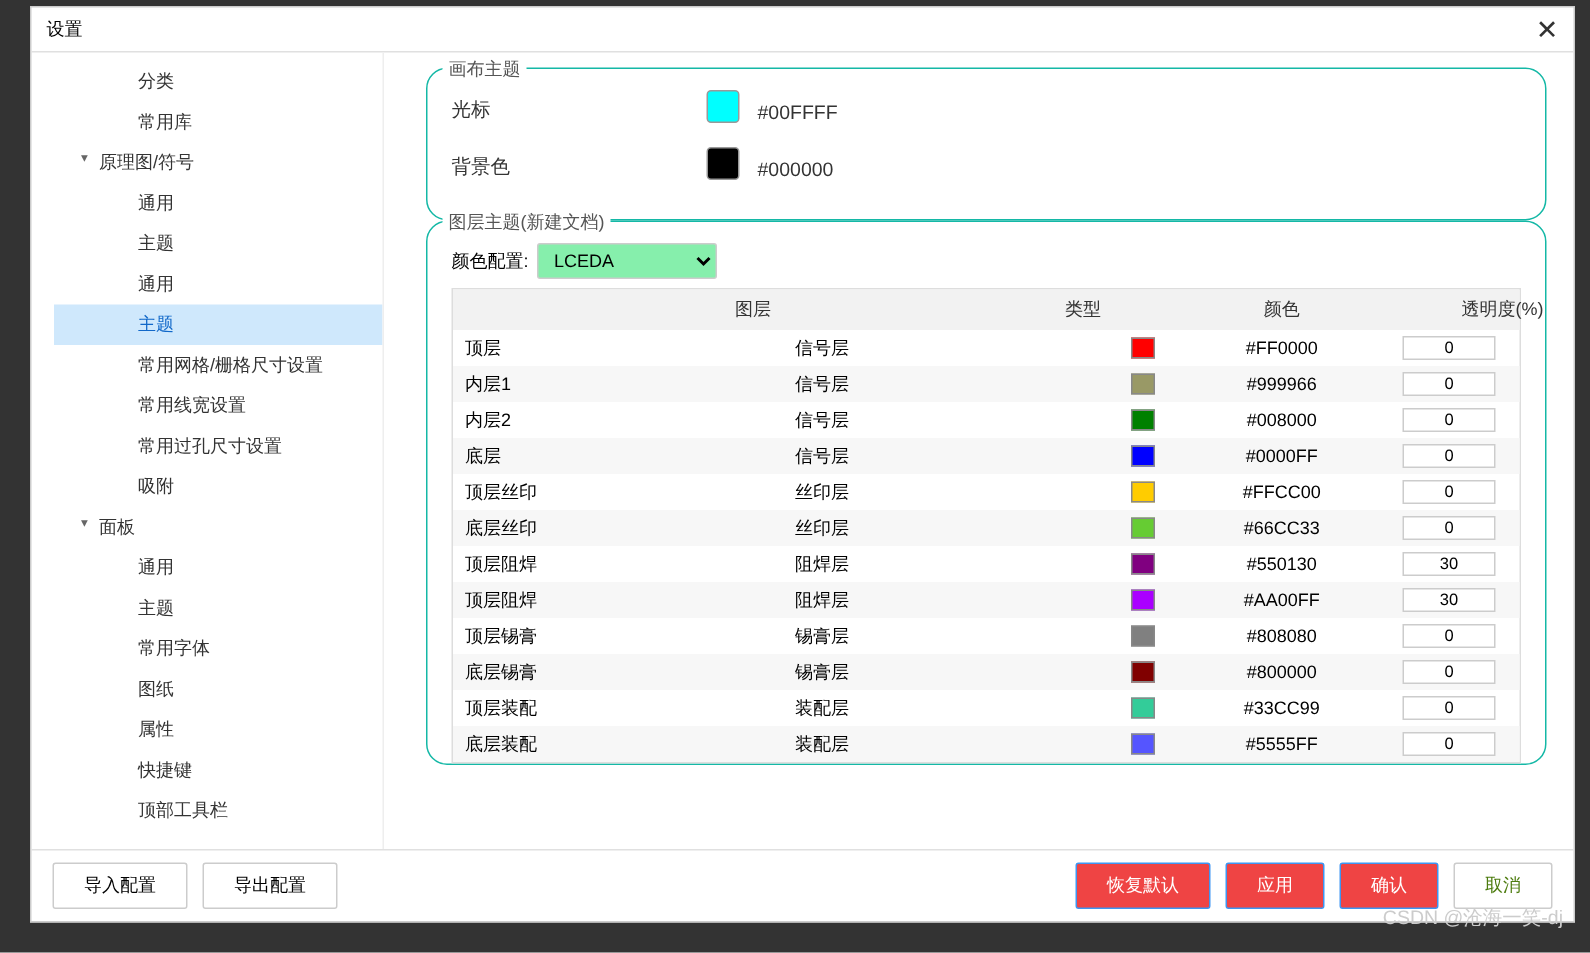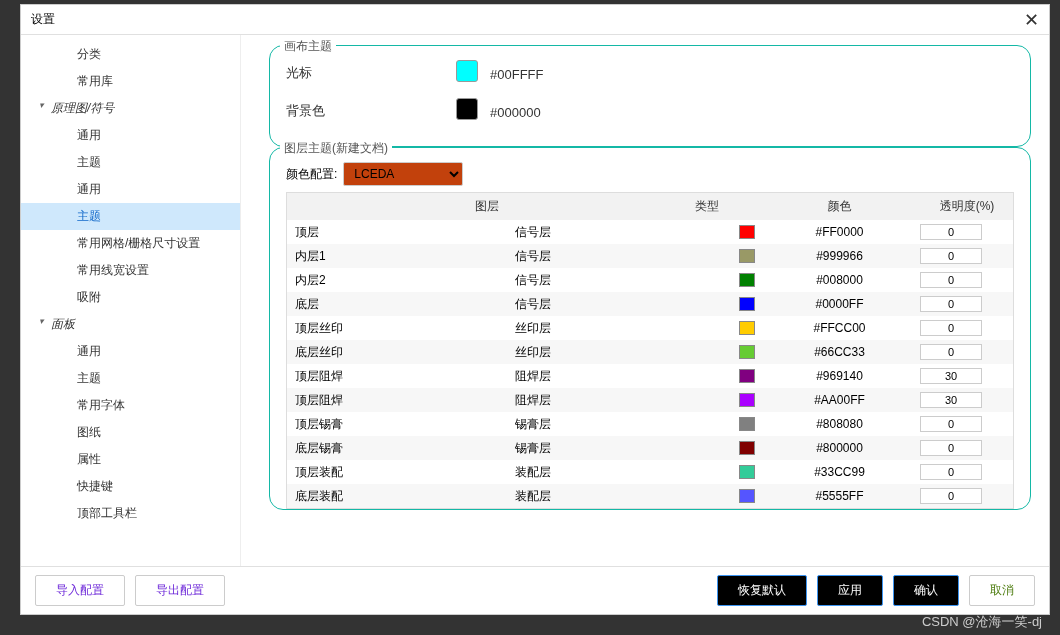--- a/index.html
+++ b/index.html
@@ -1,75 +1,76 @@
 <!DOCTYPE html>
 <html><head>
 <meta charset="utf-8">
 <style>
 * { box-sizing: border-box; margin: 0; padding: 0; font-family: "Microsoft YaHei", Arial, sans-serif; }
 body { background: #333; width: 1060px; height: 635px; overflow: hidden; position: relative; }
 .dialog { position: absolute; top: 4px; left: 20px; right: 10px; bottom: 20px; background: #fff; border: 1px solid #ccc; display: flex; flex-direction: column; }
 .titlebar { height: 30px; display: flex; align-items: center; padding: 0 10px; border-bottom: 1px solid #e0e0e0; font-size: 12px; }
 .titlebar .close { margin-left: auto; font-size: 18px; cursor: pointer; color: #333; }
-.body { flex: 1; display: flex; overflow: hidden; }
+.body { flex: 1; display: flex; overflow: hidden; padding-left: 15px; }
 .sidebar { width: 220px; border-right: 1px solid #eee; overflow-y: auto; padding: 6px 0; position: relative; }
 .sidebar::-webkit-scrollbar { width: 8px; }
 .sidebar::-webkit-scrollbar-thumb { background: #bbb; border-radius: 4px; }
 .tree-item { font-size: 12px; padding: 5px 8px 5px 40px; cursor: pointer; color: #333; white-space: nowrap; }
 .tree-item.lvl0 { padding-left: 56px; }
-.tree-item.parent { padding-left: 30px; position: relative; font-style: italic; }
+.tree-item.parent { padding-left: 30px; position: relative; }
 .tree-item.parent::before { content: "▾"; position: absolute; left: 18px; font-size: 9px; color: #666; }
 .tree-item.lvl2 { padding-left: 56px; }
 .tree-item.selected { background: #cfe8fc; color: #1168c9; }
 .content { flex: 1; padding: 10px 18px 0 28px; overflow-y: auto; font-size: 12px; }
 .fieldset { border: 1px solid #14b8a6; border-radius: 14px; padding: 14px 16px 10px; margin-bottom: 0; position: relative; }
 .fieldset-title { position: absolute; top: -8px; left: 10px; background: #fff; padding: 0 4px; font-size: 12px; color: #555; }
 .row { display: flex; align-items: flex-end; margin-bottom: 16px; font-size: 13px; }
 .row-label { width: 170px; color: #333; }
 .swatch { width: 22px; height: 22px; border: 1px solid #999; border-radius: 3px; margin-right: 12px; }
 .hexlabel { color: #333; }
 .cfg-row { display: flex; align-items: center; margin-bottom: 6px; }
 .cfg-row label { margin-right: 6px; }
-select.combo { font-size: 12px; padding: 3px 6px; border: 1px solid #ccc; border-radius: 2px; width: 120px; background: #c2410c; }
+select.combo { font-size: 12px; padding: 3px 6px; border: 1px solid #ccc; border-radius: 2px; width: 120px; background: #86efac; }
 .table { border: 1px solid #ddd; }
 .thead, .trow { display: grid; grid-template-columns: 220px 220px 40px 145px 110px; align-items: center; }
 .thead { background: #f2f2f2; font-size: 12px; }
 .thead > div { padding: 5px 8px; color: #333; text-align: right; }
 .trow { font-size: 12px; height: 24px; }
 .trow:nth-child(even) { background: #f7f7f7; }
 .trow > div { padding: 2px 8px; overflow: hidden; white-space: nowrap; }
 .cswatch { width: 16px; height: 14px; border: 1px solid #888; margin: 0 auto; }
 .hexcell { text-align: center; }
 .opcell input { width: 62px; text-align: center; font-size: 11px; border: 1px solid #ccc; padding: 1px 2px; }
 .footer { height: 48px; border-top: 1px solid #e0e0e0; display: flex; align-items: center; padding: 0 14px; gap: 10px; }
-.btn { font-size: 12px; padding: 6px 20px; border-radius: 2px; cursor: pointer; border: 1px solid #ccc; background: #fff; color: #6d28d9; }
-.btn.primary { background: #000000; border-color: #3d95f2; color: #fff; }
+.btn { font-size: 12px; padding: 6px 20px; border-radius: 2px; cursor: pointer; border: 1px solid #ccc; background: #fff; color: #000000; }
+.btn.primary { background: #ef4444; border-color: #3d95f2; color: #fff; }
 .btn.plain { color: #4d7c0f; }
 .spacer { flex: 1; }
-.watermark { position: absolute; bottom: 4px; right: 18px; color: #ccc; font-size: 13px; z-index: 5; pointer-events: none; }
+.watermark { position: absolute; bottom: 14px; right: 18px; color: #ccc; font-size: 13px; z-index: 5; pointer-events: none; }
 </style>
 </head>
 <body>
 
 <div class="dialog">
   <div class="titlebar">
     <span>设置</span>
     <span class="close">✕</span>
   </div>
   <div class="body">
     <div class="sidebar" id="sidebar">
         <div class="tree-item lvl0">分类</div>
         <div class="tree-item lvl0">常用库</div>
         <div class="tree-item parent">原理图/符号</div>
         <div class="tree-item lvl2">通用</div>
         <div class="tree-item lvl2">主题</div>
         <div class="tree-item lvl2">通用</div>
         <div class="tree-item lvl2 selected">主题</div>
         <div class="tree-item lvl2">常用网格/栅格尺寸设置</div>
         <div class="tree-item lvl2">常用线宽设置</div>
+        <div class="tree-item lvl2">常用过孔尺寸设置</div>
         <div class="tree-item lvl2">吸附</div>
         <div class="tree-item parent">面板</div>
         <div class="tree-item lvl2">通用</div>
         <div class="tree-item lvl2">主题</div>
         <div class="tree-item lvl0">常用字体</div>
         <div class="tree-item lvl0">图纸</div>
         <div class="tree-item lvl0">属性</div>
         <div class="tree-item lvl0">快捷键</div>
         <div class="tree-item lvl0">顶部工具栏</div>
       </div>
@@ -98,21 +99,21 @@
           <select class="combo">
             <option>LCEDA</option>
           </select>
         </div>
         <div class="table">
           <div class="thead">
             <div>图层</div>
             <div>类型</div>
             <div></div>
             <div style="text-align:center">颜色</div>
-            <div style="text-align:center">透明度(%)</div>
+            <div style="">透明度(%)</div>
           </div>
           <div id="layer-rows">
               <div class="trow">
                 <div>顶层</div>
                 <div>信号层</div>
                 <div>
                   <div class="cswatch" style="background:#FF0000"></div>
                 </div>
                 <div class="hexcell">#FF0000</div>
                 <div class="opcell"><input value="0" style=""></div>
@@ -161,21 +162,21 @@
                 </div>
                 <div class="hexcell">#66CC33</div>
                 <div class="opcell"><input value="0" style=""></div>
               </div>
               <div class="trow">
                 <div>顶层阻焊</div>
                 <div>阻焊层</div>
                 <div>
                   <div class="cswatch" style="background:#800080"></div>
                 </div>
-                <div class="hexcell">#969140</div>
+                <div class="hexcell">#550130</div>
                 <div class="opcell"><input value="30" style=""></div>
               </div>
               <div class="trow">
                 <div>顶层阻焊</div>
                 <div>阻焊层</div>
                 <div>
                   <div class="cswatch" style="background:#AA00FF"></div>
                 </div>
                 <div class="hexcell">#AA00FF</div>
                 <div class="opcell"><input value="30" style=""></div>

